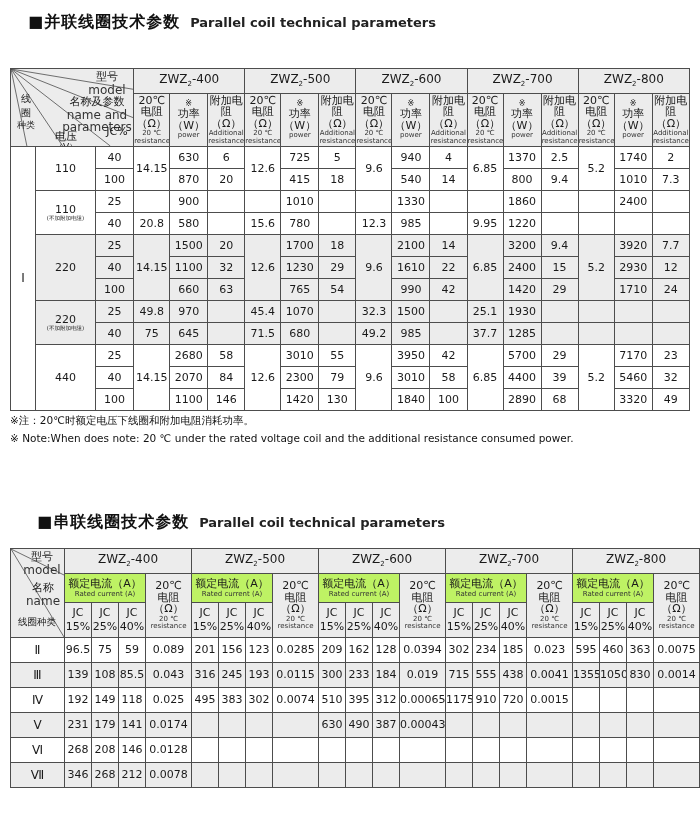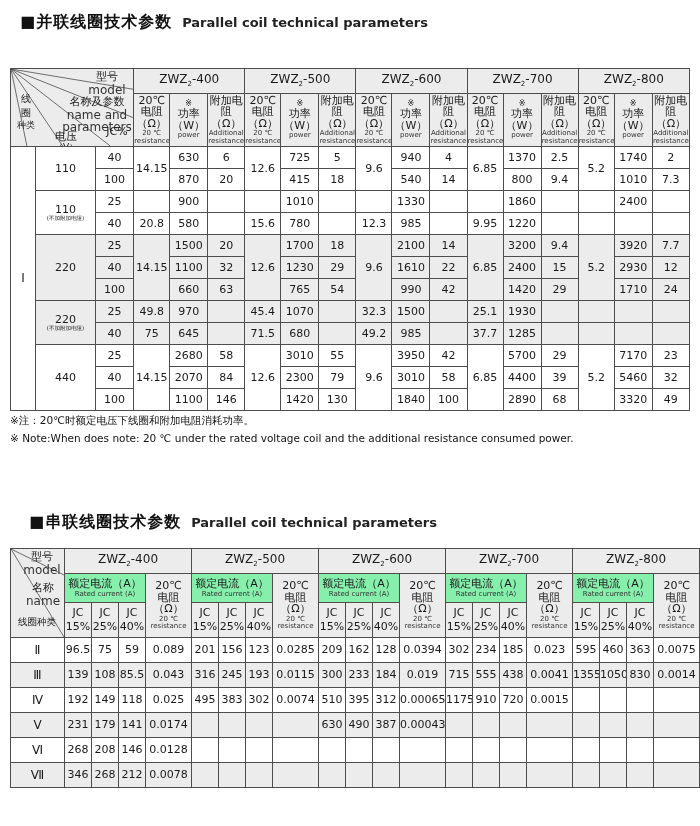--- a/index.html
+++ b/index.html
@@ -1,19 +1,19 @@
 <!DOCTYPE html>
 <html><head>
 <meta charset="utf-8">
 <style>
   html,body{margin:0;padding:0;background:#fff;}
   body{width:700px;height:826px;font-family:"DejaVu Sans","Liberation Sans",sans-serif;color:#1a1a1a;}
   .page{position:relative;width:700px;height:826px;background:#fff;overflow:hidden;}
 
-  .sect-title{position:absolute;left:20px;display:flex;align-items:baseline;gap:10px;white-space:nowrap;}
+  .sect-title{position:absolute;left:28px;display:flex;align-items:baseline;gap:10px;white-space:nowrap;}
   .sect-title .zh{font-size:16px;font-weight:bold;letter-spacing:1px;color:#111;}
   .sect-title .en{font-size:13px;font-weight:bold;color:#222;}
 
   table{border-collapse:collapse;table-layout:fixed;}
   td{border:1px solid #4d4d4d;text-align:center;vertical-align:middle;padding:0;font-size:11px;line-height:1.05;color:#1a1a1a;background:#fff;overflow:hidden;}
   tr.shaded td{background:#ececec;}
   td.hdr{background:#ececec;}
   .en-s{display:block;font-size:7px;color:#333;line-height:1.05;margin-top:1px;}
   sub{font-size:7px;}
 
@@ -45,21 +45,21 @@
 
   
   #notes{position:absolute;left:10px;top:412px;font-size:10.5px;line-height:1.7;color:#111;}
 
   
   #table2{position:absolute;left:10px;top:548px;width:680px;}
   #table2 td{height:24px;}
   #table2 tr.hrow1 td{height:24px;}
   #table2 tr.hrow2 td{height:28px;}
   #table2 tr.hrow3 td{height:34px;}
-  .ratedcell{background:#86efac;font-size:11px;}
+  .ratedcell{background:#bef264;font-size:11px;}
   .jccell{background:#ececec;font-size:11px;line-height:1.25;}
   .typecell{font-size:12px;}
 </style>
 </head>
 <body>
 
 <div class="page">
 
   <div class="sect-title" style="top:12px;">
     <span class="zh"><span>■</span><span>并联线圈技术参数</span></span>

